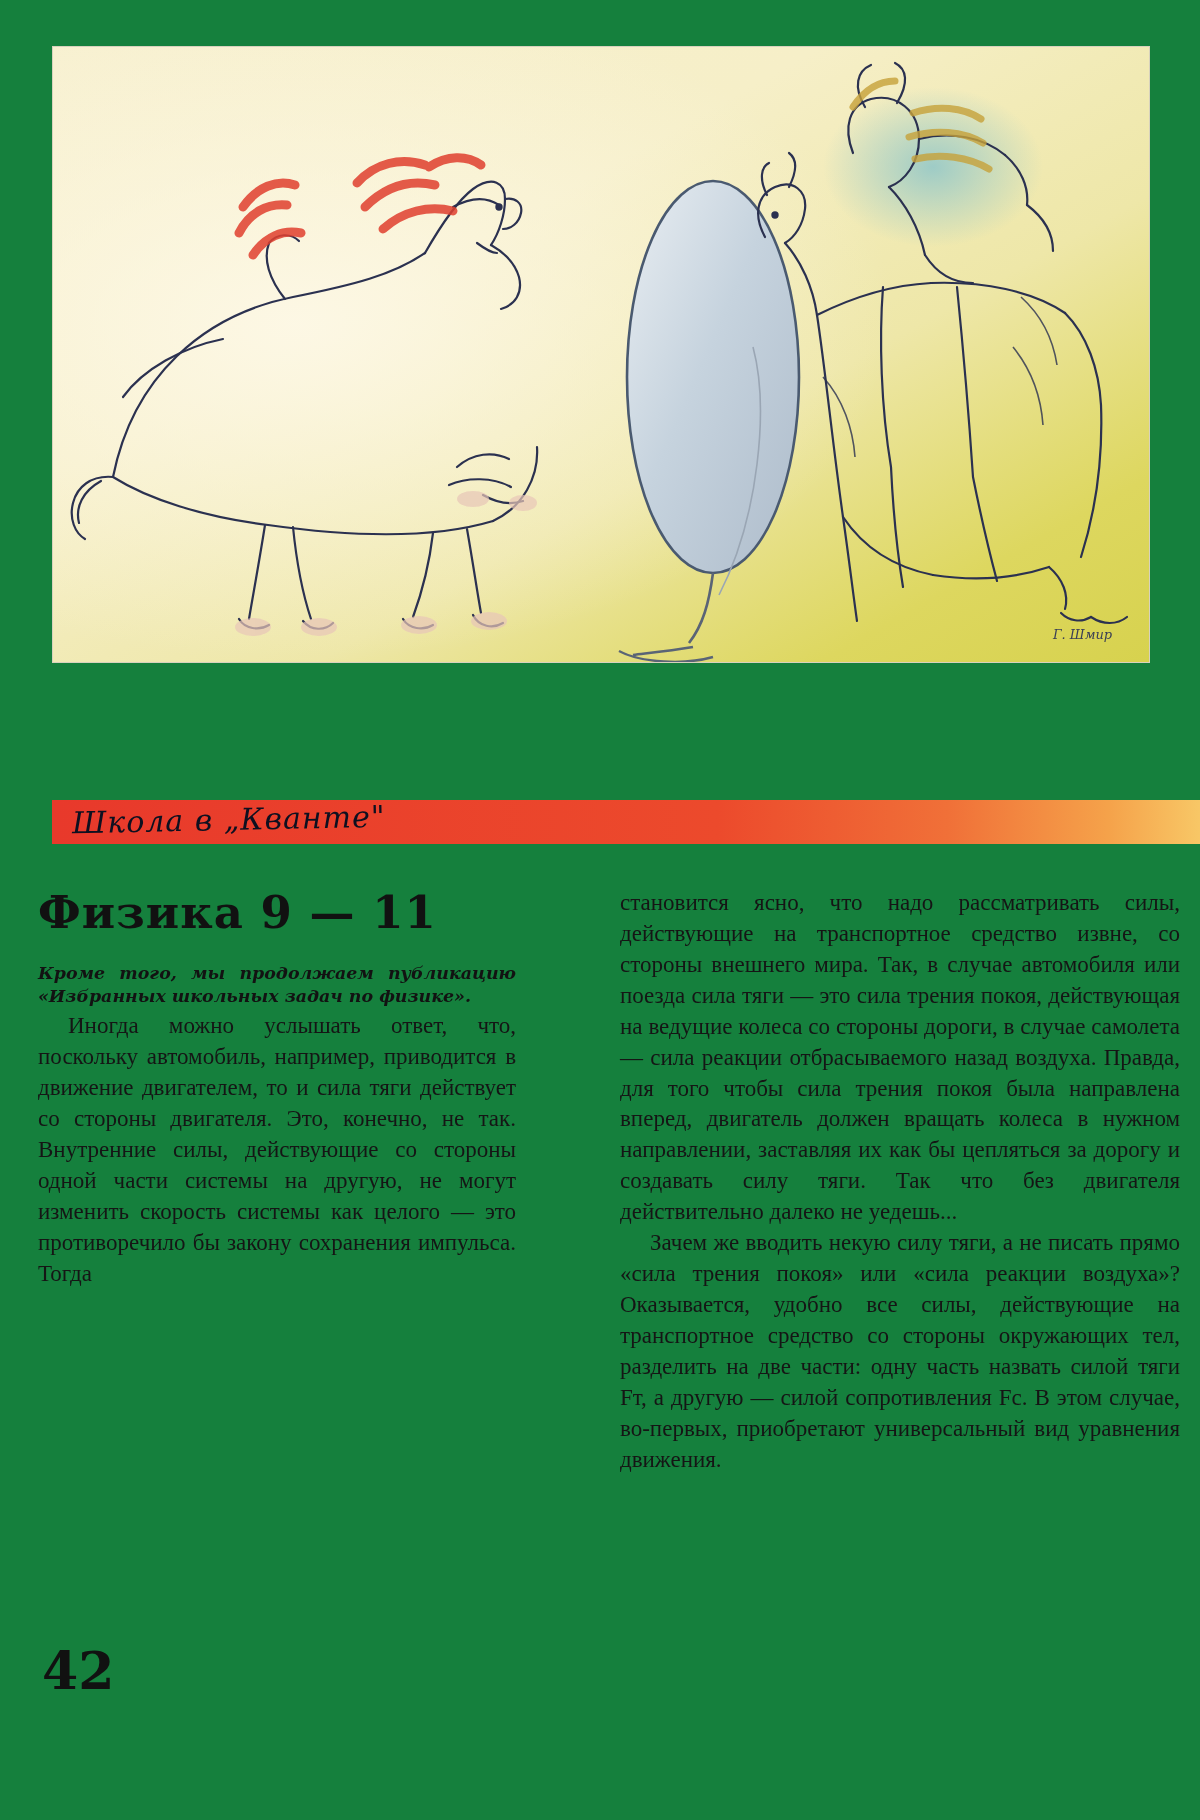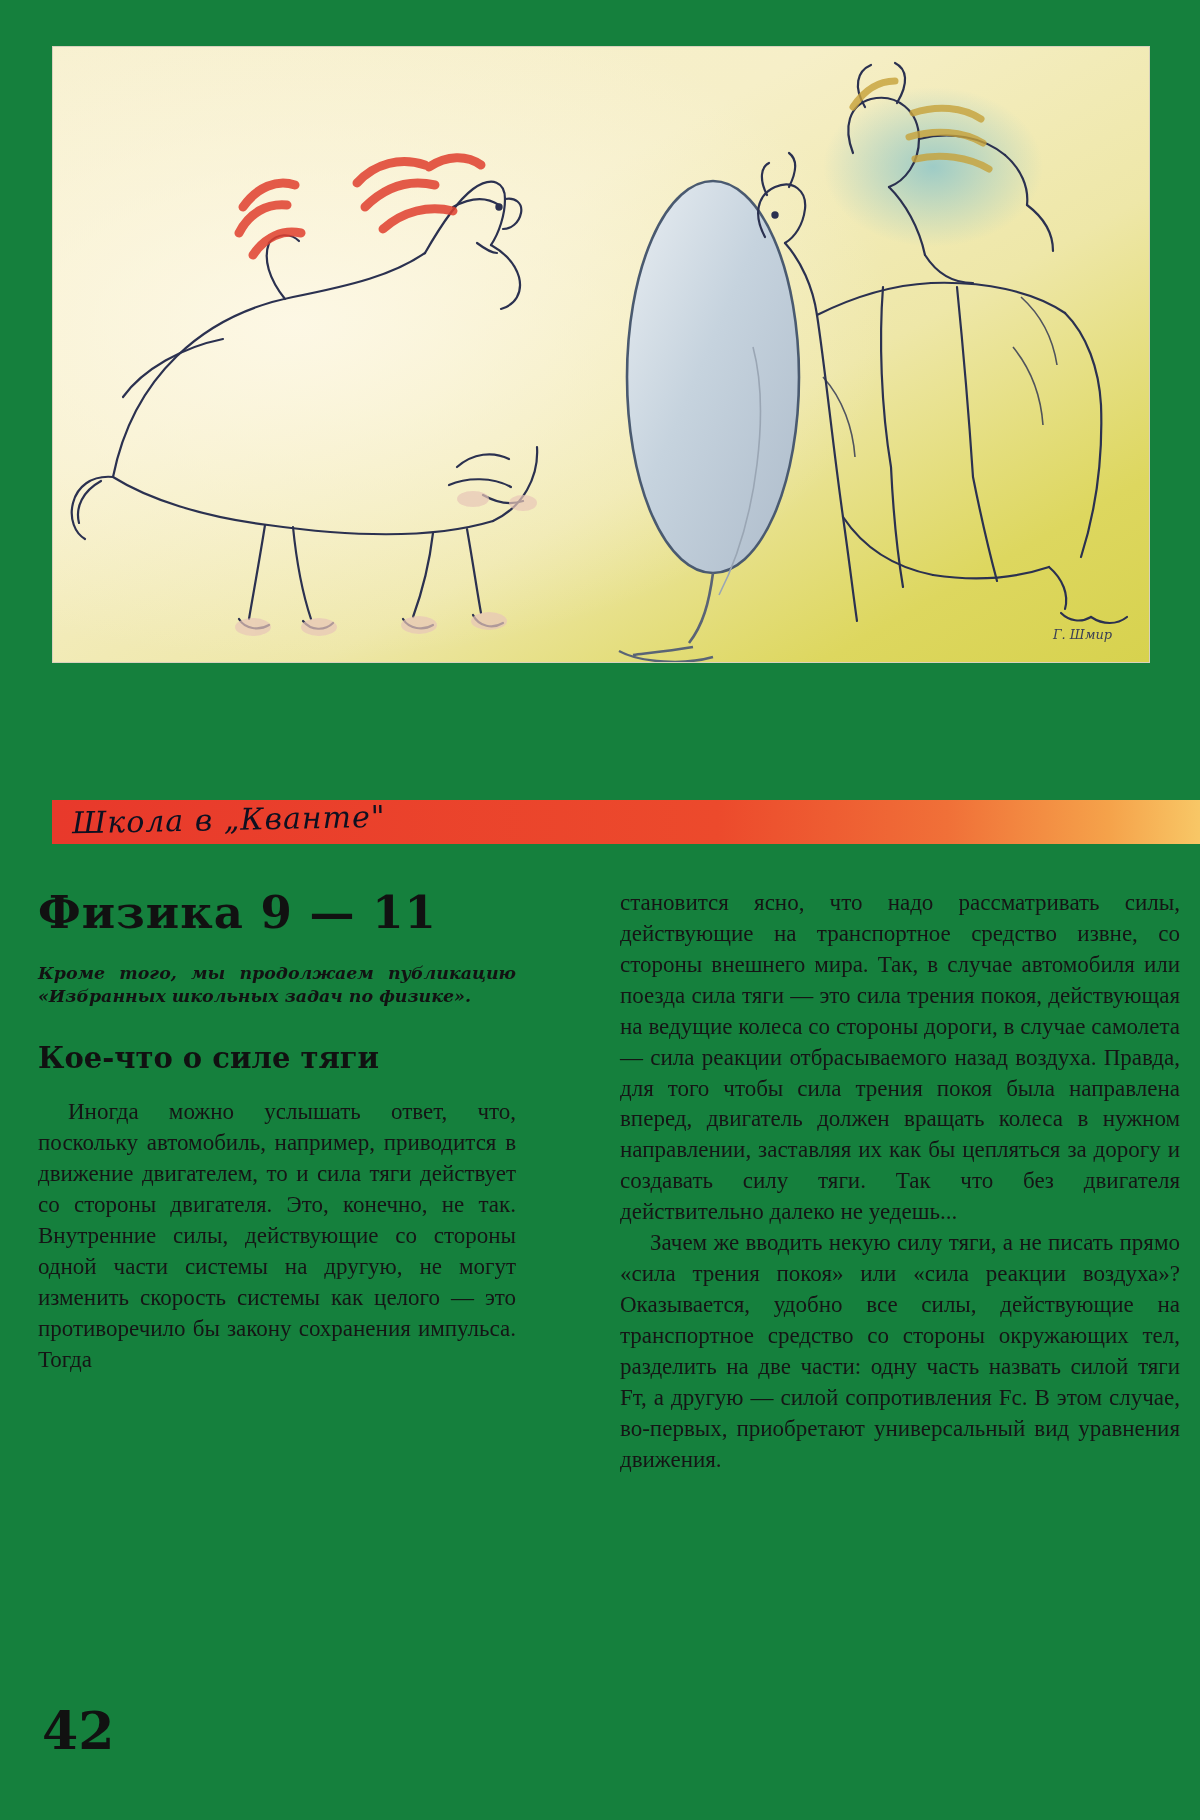--- a/index.html
+++ b/index.html
@@ -121,21 +121,21 @@
     margin: 0;
   }
   .body-par.indent { text-indent: 30px; }
 
   .col-right .body-par { margin-bottom: 0; }
 
   
   .folio {
     position: absolute;
     left: 42px;
-    top: 1700px;
+    top: 1640px;
     font-family: "DejaVu Serif", serif;
     font-weight: bold;
     font-size: 52px;
     color: #111;
   }
 </style>
 </head>
 <body>
 
 <div class="page">
@@ -282,21 +282,20 @@
   <div class="banner">
     <div class="banner-bg"></div>
     <div class="banner-script">Школа  в „Кванте"</div>
   </div>
 
   <div class="title">Физика 9 — 11</div>
 
   <div class="col-left">
     <p class="lede">Кроме того, мы продолжаем публикацию «Избранных школьных задач по физике».</p>
 
-    <h2 class="section-head">Кое-что о силе тяги</h2>
 
     <p class="body-par indent">Иногда можно услышать ответ, что, поскольку автомобиль, например, приводится в движение двигателем, то и сила тяги действует со стороны двигателя. Это, конечно, не так. Внутренние силы, действующие со стороны одной части системы на другую, не могут изменить скорость системы как целого — это противоречило бы закону сохранения импульса. Тогда</p>
   </div>
 
   <div class="col-right">
     <p class="body-par">становится ясно, что надо рассматривать силы, действующие на транспортное средство извне, со стороны внешнего мира. Так, в случае автомобиля или поезда сила тяги — это сила трения покоя, действующая на ведущие колеса со стороны дороги, в случае самолета — сила реакции отбрасываемого назад воздуха. Правда, для того чтобы сила трения покоя была направлена вперед, двигатель должен вращать колеса в нужном направлении, заставляя их как бы цепляться за дорогу и создавать силу тяги. Так что без двигателя действительно далеко не уедешь...</p>
     <p class="body-par indent">Зачем же вводить некую силу тяги, а не писать прямо «сила трения покоя» или «сила реакции воздуха»? Оказывается, удобно все силы, действующие на транспортное средство со стороны окружающих тел, разделить на две части: одну часть назвать силой тяги Fт, а другую — силой сопротивления Fc. В этом случае, во-первых, приобретают универсальный вид уравнения движения.</p>
   </div>
 
   <div class="folio">42</div>

